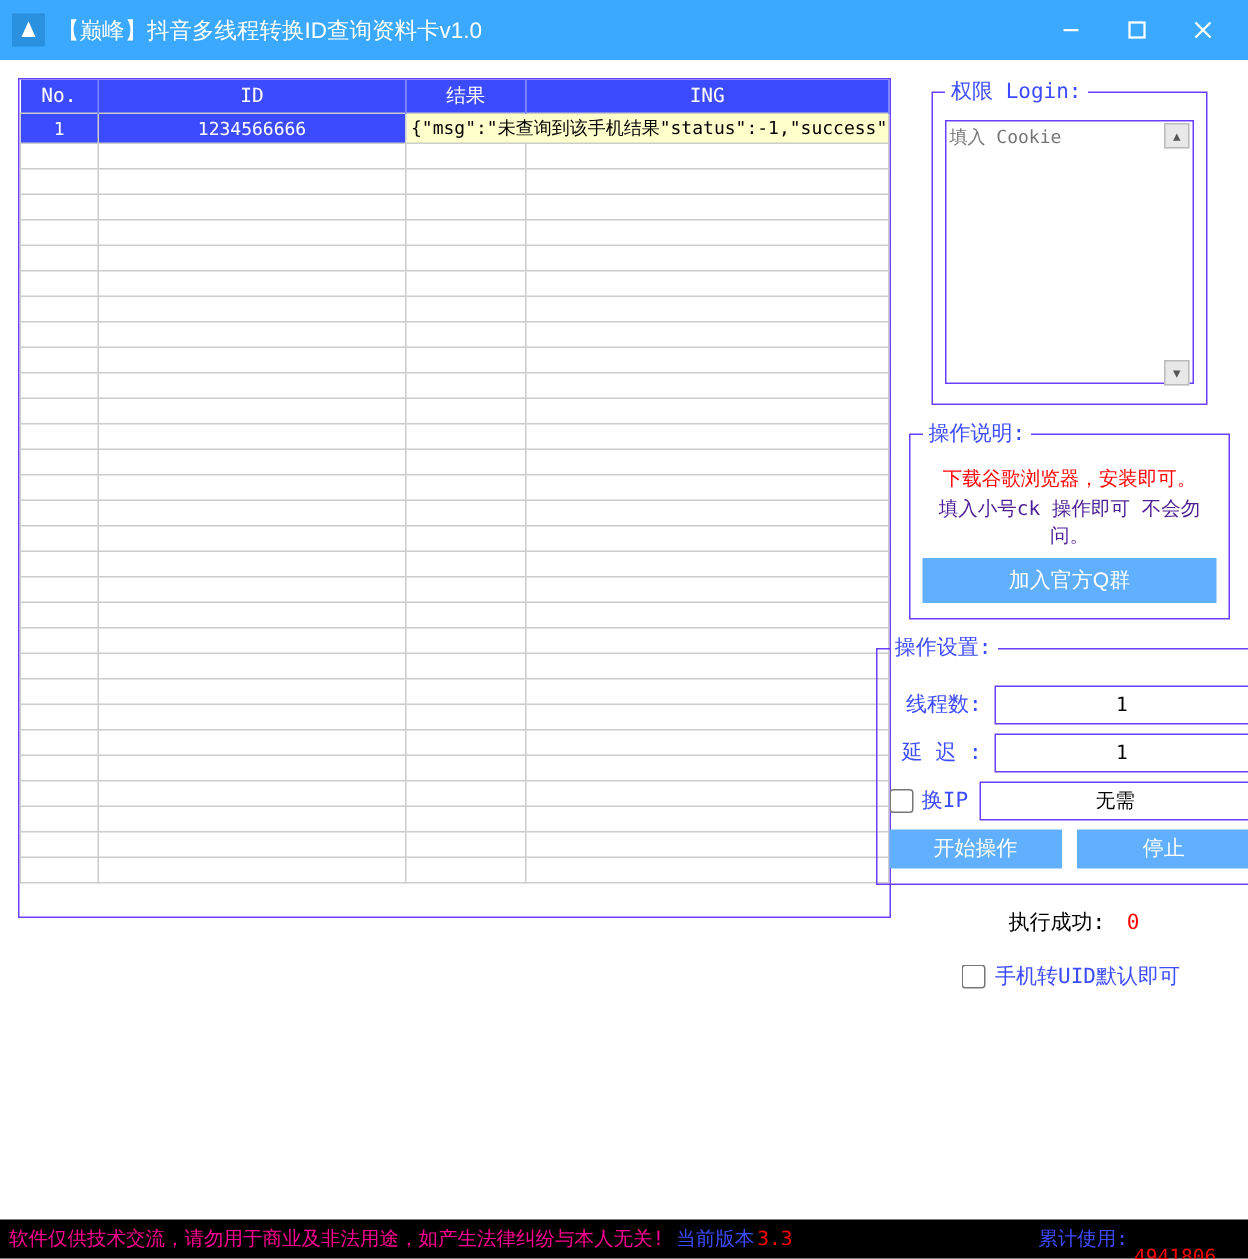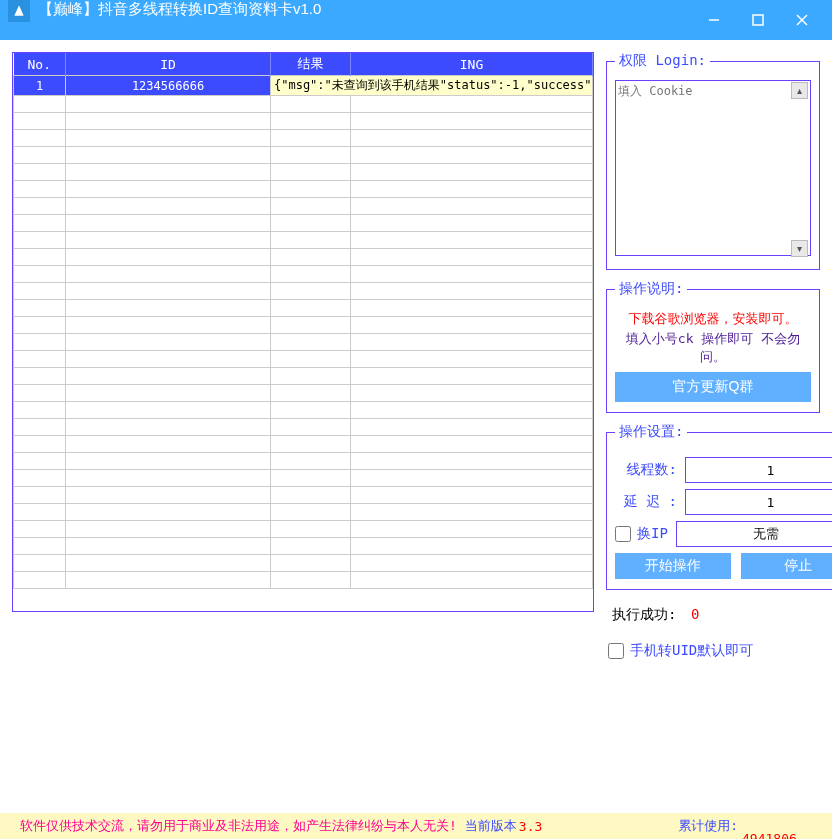--- a/index.html
+++ b/index.html
@@ -9,21 +9,21 @@
     background: #fff;
     width: 832px;
     height: 839px;
     overflow: hidden;
   }
   
   .title-bar {
     background: #3ba9ff;
     height: 40px;
     display: flex;
-    align-items: flex-start;
+    align-items: center;
     padding: 0 8px 0 8px;
     color: #fff;
     font-size: 15px;
   }
   .title-bar .app-icon {
     width: 22px; height: 22px;
     background: #2a90e0;
     margin-right: 8px;
     display: flex; align-items: center; justify-content: center;
   }
@@ -95,20 +95,21 @@
   .col-id  { width: 205px; }
   .col-res { width: 80px; }
   .col-ing { }
 
   
   .side {
     width: 214px;
     display: flex;
     flex-direction: column;
     gap: 10px;
+    align-items: center;
   }
   fieldset.gbox {
     border: 1px solid #6a3fff;
     padding: 10px 8px 10px 8px;
     position: relative;
   }
   fieldset.gbox > legend {
     color: #3d4bff;
     font-family: "SimSun", monospace;
     font-size: 14px;
@@ -230,25 +231,25 @@
     margin: 2px 6px 6px 6px;
     padding: 4px 6px;
     overflow:hidden;
     white-space: pre;
   }
   .log-inner p { margin: 3px 0; }
 
   
   .status-bar {
     position:absolute; left:0; right:0; bottom:0; height:26px;
-    background:#fef9c3;
+    background:#000000;
     display:flex;align-items:center;
     font-family:"SimSun","Microsoft YaHei",monospace;
     font-size:13px;
-    padding: 0 20px;
+    padding: 0 6px;
   }
   .status-bar .disclaimer { color:#ff0090; flex:0 0 auto; }
   .status-bar .ver-lbl { color:#3d4bff; margin-left:8px;font-family:Liberation Mono, monospace; }
   .status-bar .ver-val { color:#ff0000; margin-left:2px; }
   .status-bar .spacer2 { flex:1; }
   .status-bar .cnt-lbl { color:#3d4bff; }
   .status-bar .cnt-val { color:#ff0000; margin-left:4px; min-width:70px;text-align:left;margin-top:24px;}
 </style>
 </head>
 <body>
@@ -489,21 +490,21 @@
         <legend>权限 Login:</legend>
         <textarea class="login-text" placeholder="填入 Cookie" style=""></textarea>
         <div class="login-scroll-up">▴</div>
         <div class="login-scroll-down">▾</div>
       </fieldset>
 
       <fieldset class="gbox instruct">
         <legend>操作说明:</legend>
         <p class="red">下载谷歌浏览器，安装即可。</p>
         <p>填入小号ck 操作即可 不会勿问。</p>
-        <button class="btn-blue">官方更新Q群</button>
+        <button class="btn-blue">加入官方Q群</button>
       </fieldset>
 
       <fieldset class="gbox settings">
         <legend>操作设置:</legend>
         <div class="row">
           <div class="lbl">线程数:</div>
           <input class="inp" value="1" style="">
         </div>
         <div class="row">
           <div class="lbl">延 迟 :</div>

